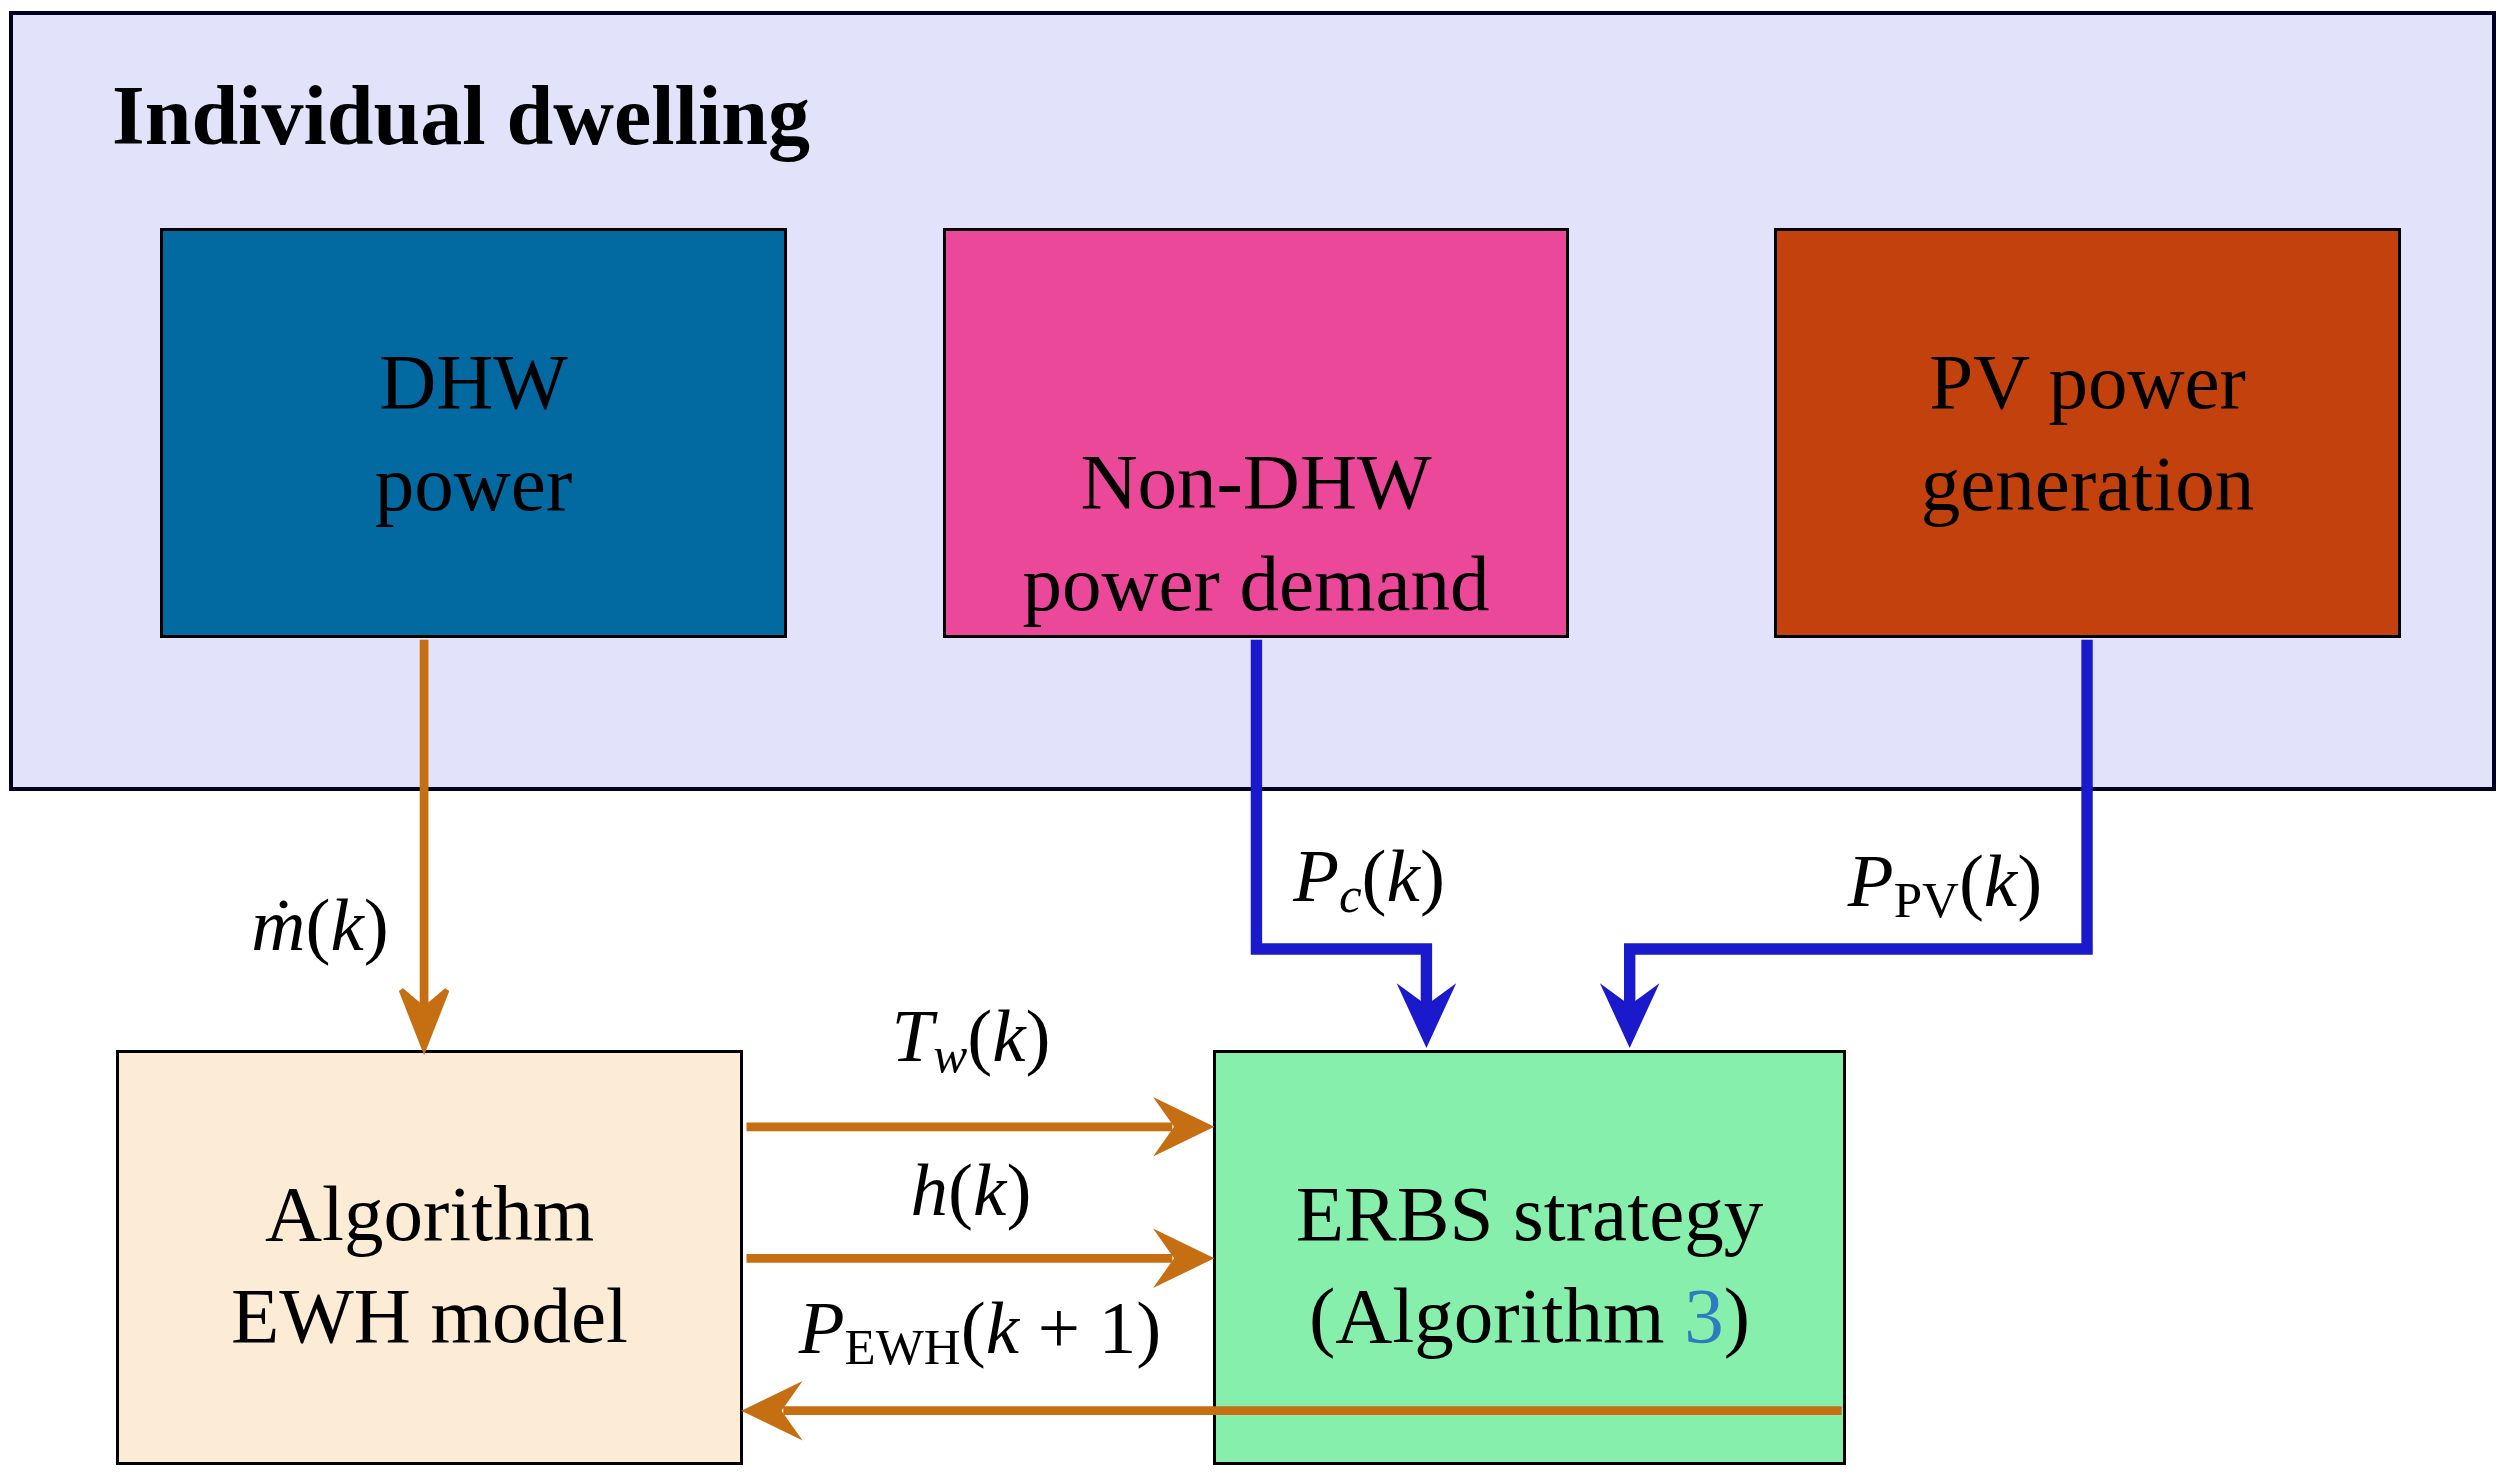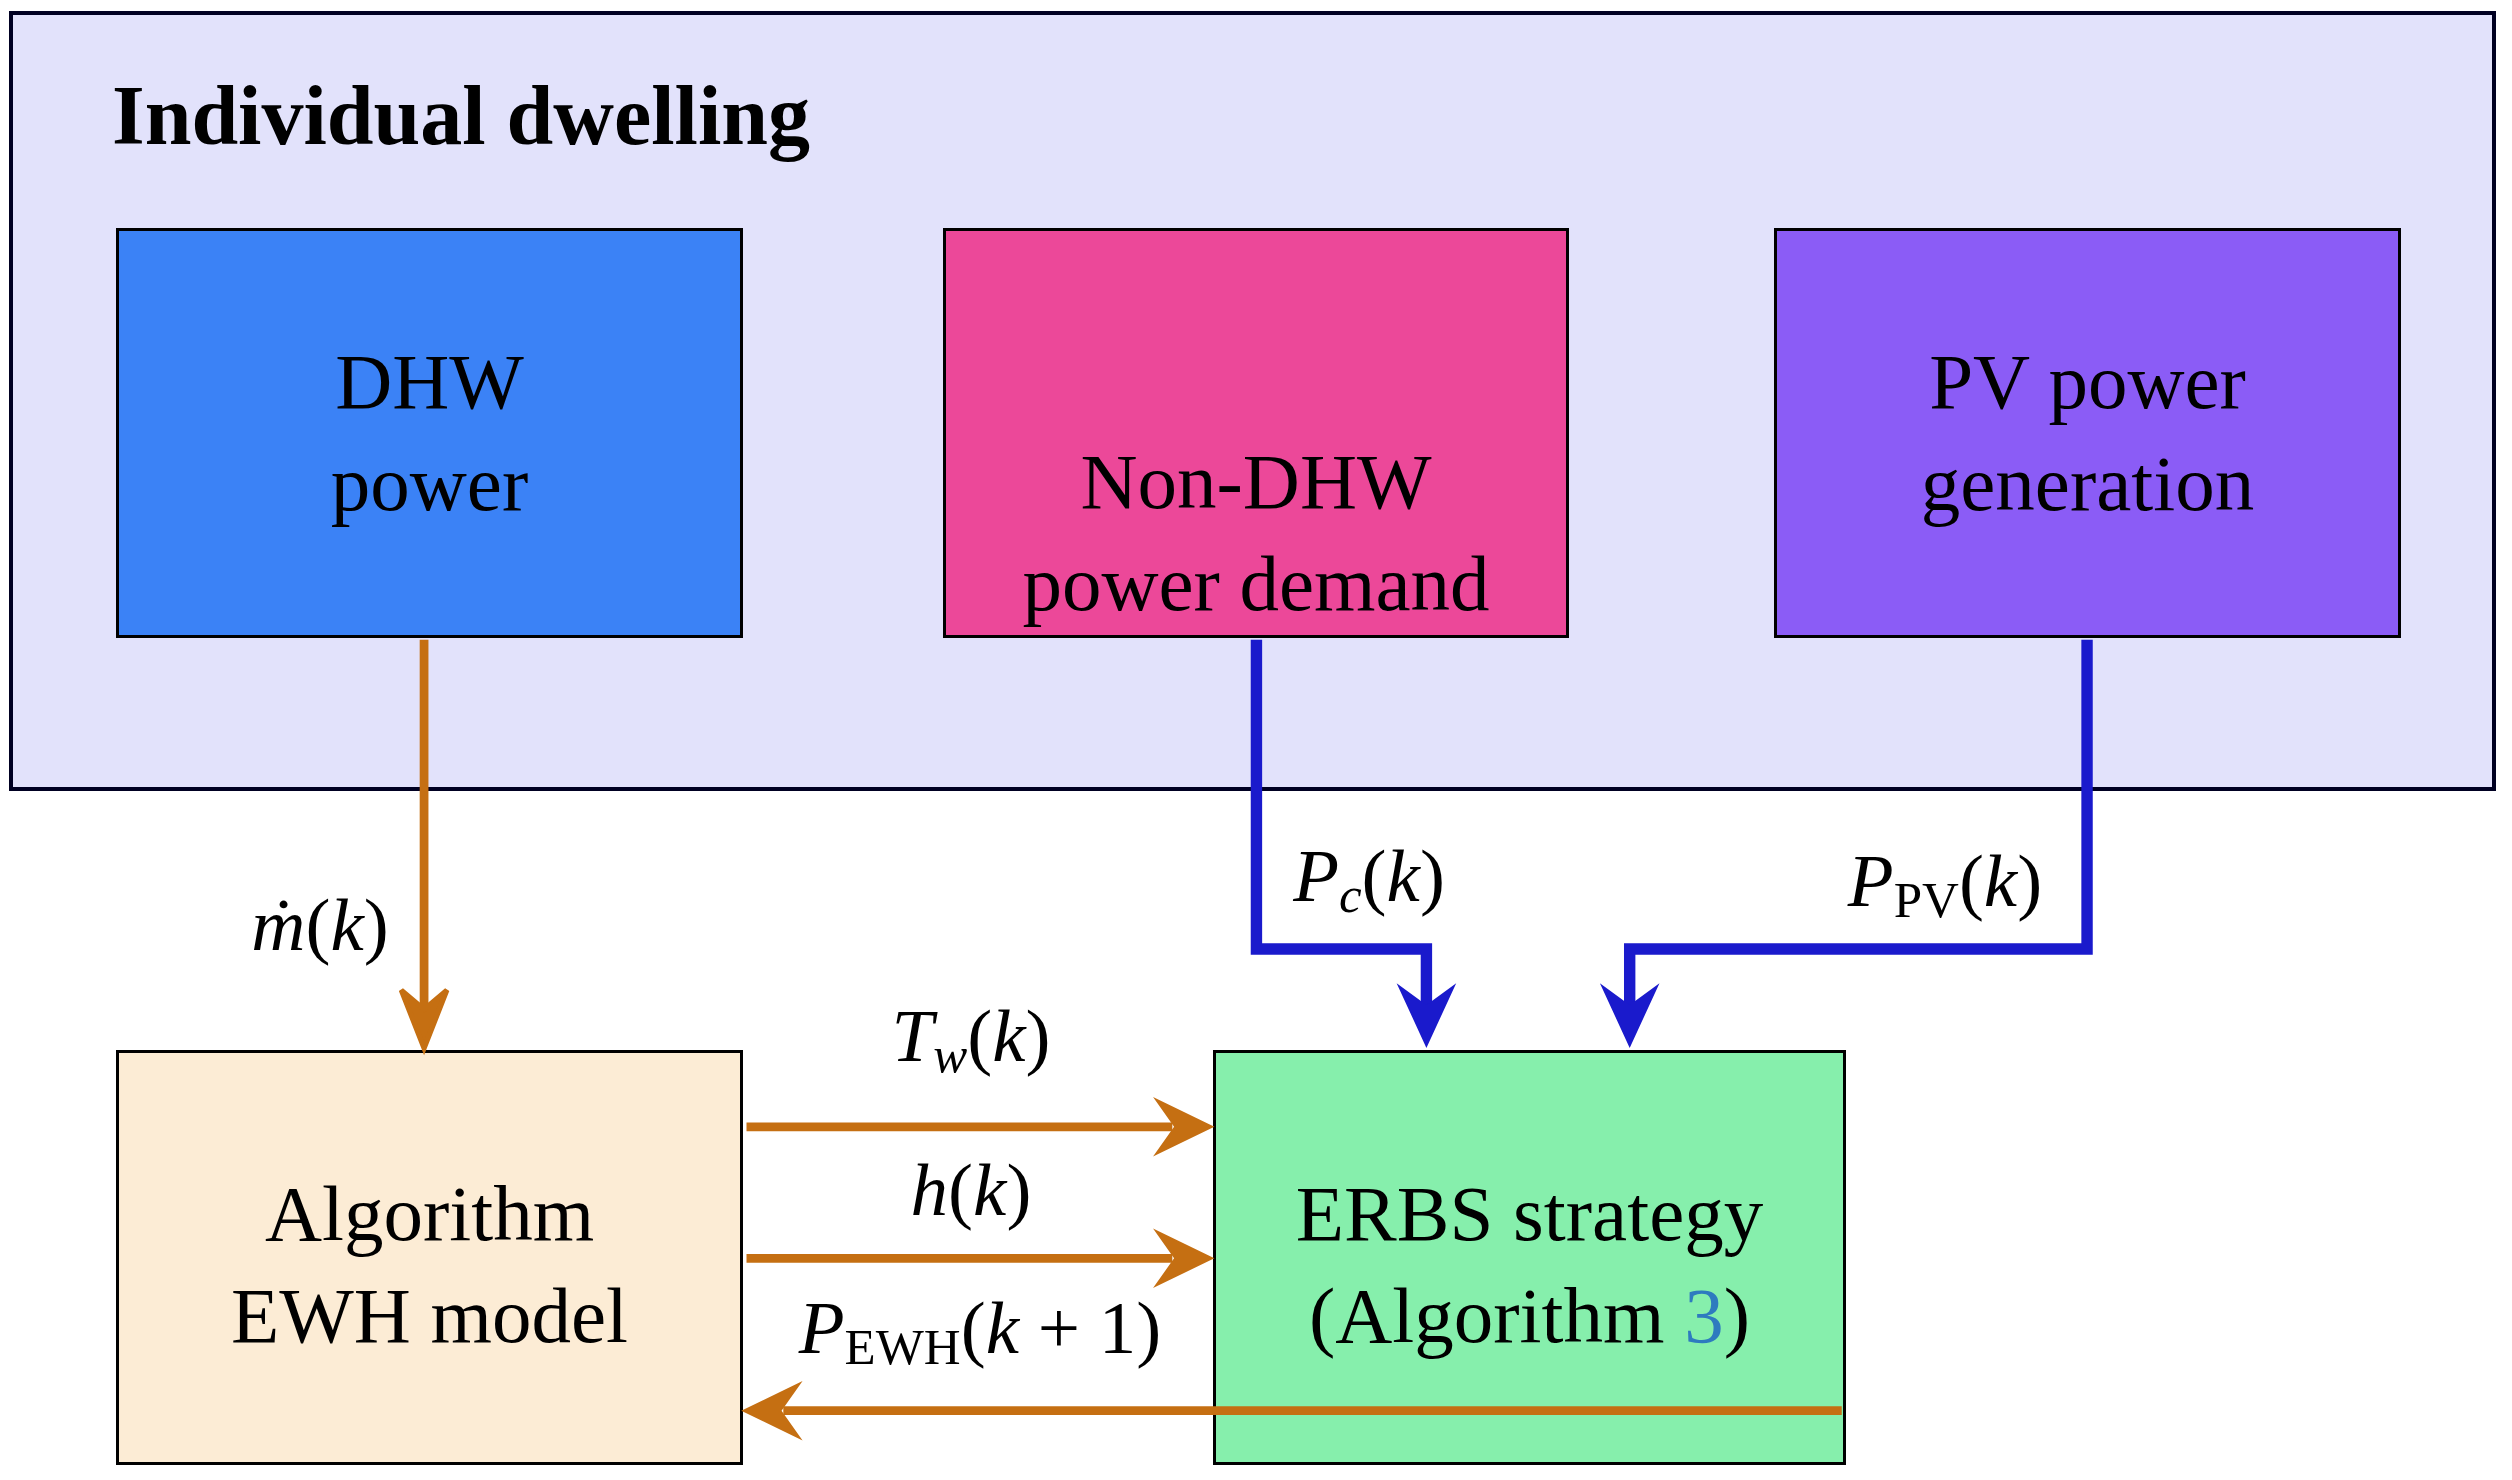--- a/index.html
+++ b/index.html
@@ -76,31 +76,31 @@
   }
 </style>
 </head>
 <body>
 
 <div class="canvas">
 
   <div class="dwelling" style="background-color: rgb(226, 226, 251);"></div>
   <div class="dwelling-title">Individual dwelling</div>
 
-  <div class="box box-dhw" style="background-color: #3b82f6;">
+  <div class="box box-dhw" style="background-color: #0369a1; margin-left: 44px;">
     <span>DHW</span>
     <span>power</span>
   </div>
 
   <div class="box box-nondhw" style="background-color: #ec4899; justify-content: flex-end;">
     <span>Non-DHW</span>
     <span>power demand</span>
   </div>
 
-  <div class="box box-pv" style="background-color: #8b5cf6;">
+  <div class="box box-pv" style="background-color: #c2410c;">
     <span>PV power</span>
     <span>generation</span>
   </div>
 
   <div class="box box-ewh" style="background-color: rgb(252, 236, 213);">
     <span>Algorithm</span>
     <span>EWH model</span>
   </div>
 
   <div class="box box-erbs" style="background-color: #86efac;">

